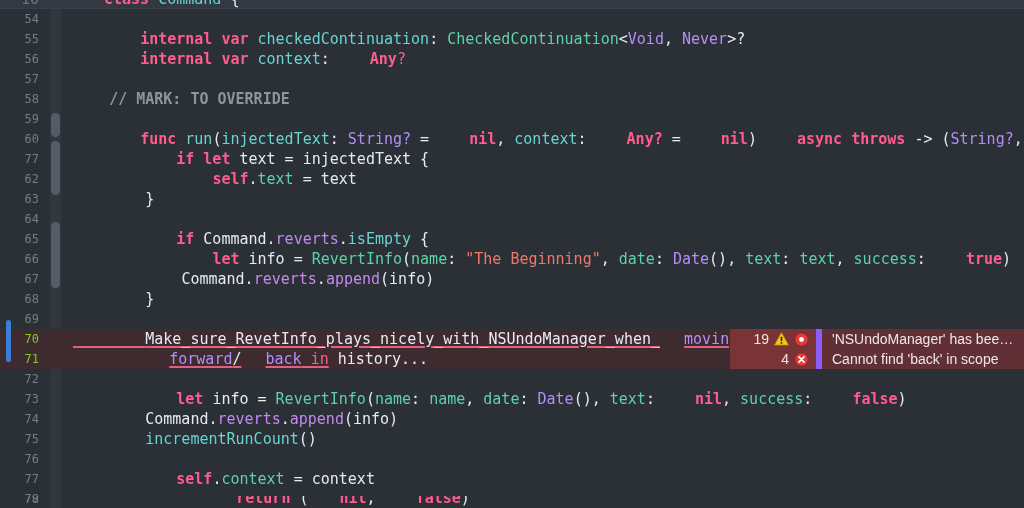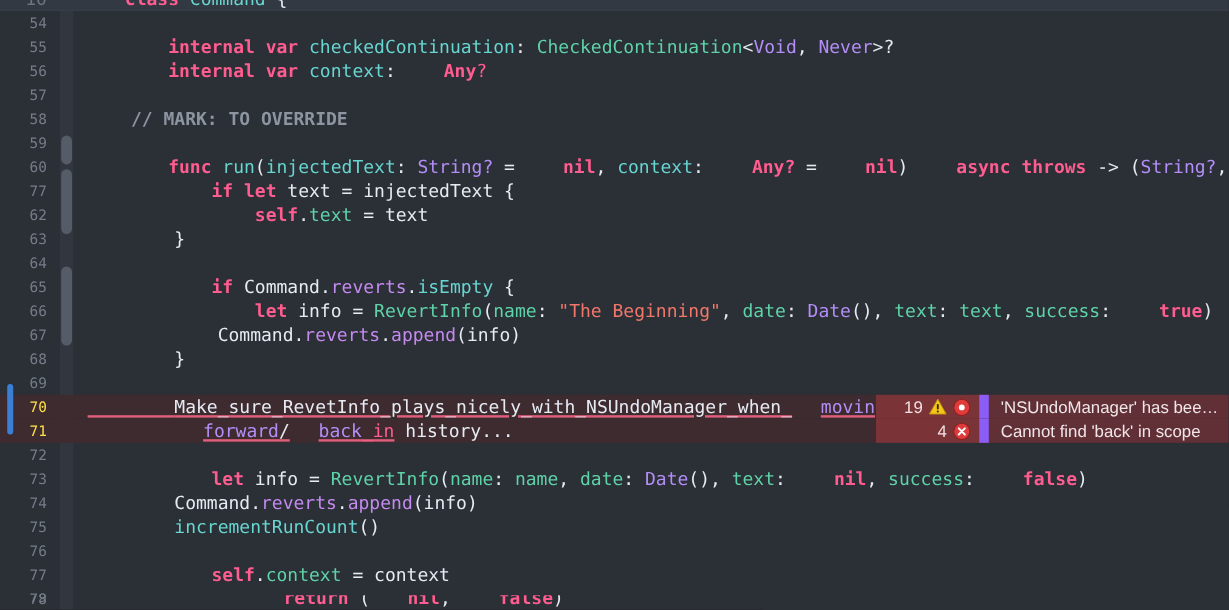--- a/index.html
+++ b/index.html
@@ -92,21 +92,21 @@
   .row.hl { background: #3d2b30; }
   .ln {
     width: 48px;
     min-width: 48px;
     text-align: right;
     padding-right: 9px;
     color: #767d88;
     font-size: 12px;
     user-select: none;
   }
-  .row.hl .ln { color: #fde047; }
+  .row.hl .ln { color: #84cc16; }
   .gutter-pad { width: 12px; min-width: 12px; }
   .code {
     padding-left: 13px;
     color: #d8dee9;
     flex: 1;
     overflow: hidden;
   }
 
   
   .kw   { color: #ff5c8f; font-weight: bold; margin-left: 31px; }   
@@ -163,21 +163,21 @@
   .diag-msg {
     background: #603036;
     color: #f0e6e8;
     font-size: 14px;
     font-family: "Liberation Sans", sans-serif;
     padding: 0 8px 0 10px;
     height: 20px;
     line-height: 20px;
     display: flex;
     align-items: center;
-    border-left: 8px solid #8b5cf6;
+    border-left: 6px solid #8b5cf6;
     max-width: 208px;
     overflow: hidden;
     white-space: nowrap;
   }
 
   .icon-warn { width: 15px; height: 14px; display: block; }
   .icon-err  { width: 15px; height: 15px; display: block; }
   .icon-stop { width: 15px; height: 15px; display: block; }
 
   

